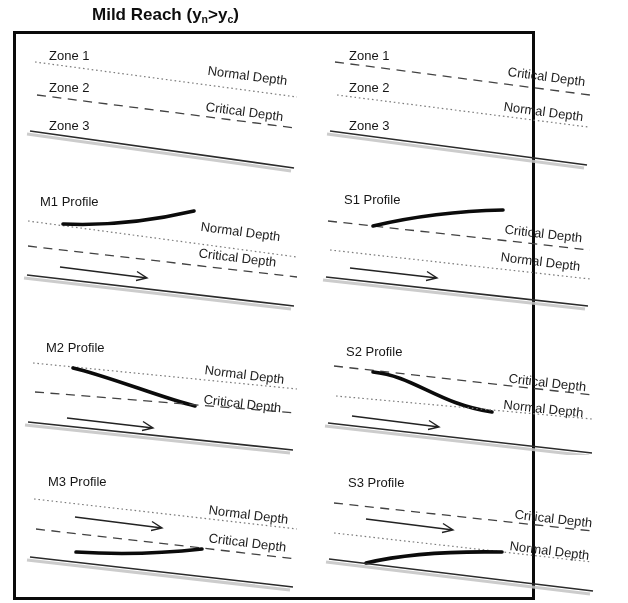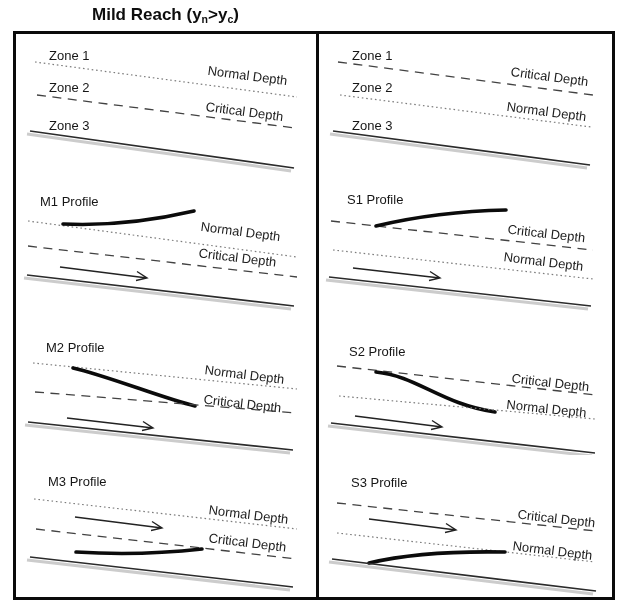--- a/index.html
+++ b/index.html
@@ -1,21 +1,21 @@
 <!DOCTYPE html>
 <html><head>
 <meta charset="utf-8">
 <style>
   html,body{margin:0;padding:0;background:#fff;}
   .stage{position:relative;width:628px;height:603px;background:#fff;
          font-family:"Liberation Sans",sans-serif;overflow:hidden;border-radius:8px;}
   .title{position:absolute;top:2px;height:26px;line-height:26px;text-align:center;
          font-size:17px;font-weight:bold;color:#0d0d0d;}
   .title sub{font-size:0.62em;vertical-align:-0.25em;}
-  .frame{position:absolute;left:13px;top:31px;width:602px;height:569px;
+  .frame{position:absolute;left:13px;top:31px;width:522px;height:569px;
          box-sizing:border-box;border:3px solid #0a0a0a;display:flex;background:#fff;}
   .col{display:flex;flex-direction:column;}
   .divider{width:3px;background:#0a0a0a;height:100%;}
   svg.panel{display:block;}
   .lbl{font-family:"Liberation Sans",sans-serif;font-size:13px;fill:#161616;}
   .lbl-depth{font-family:"Liberation Sans",sans-serif;font-size:13px;fill:#1c1c1c;}
   .ln-dotted{stroke:#7d7d7d;stroke-width:1.2;stroke-dasharray:1.6 2.8;fill:none;}
   .ln-dashed{stroke:#424242;stroke-width:1.3;stroke-dasharray:9 6.5;fill:none;}
   .ln-bed{stroke:#2b2b2b;stroke-width:1.6;fill:none;}
   .ln-shadow{stroke:#c3c3c3;stroke-width:3;fill:none;opacity:.85;}

